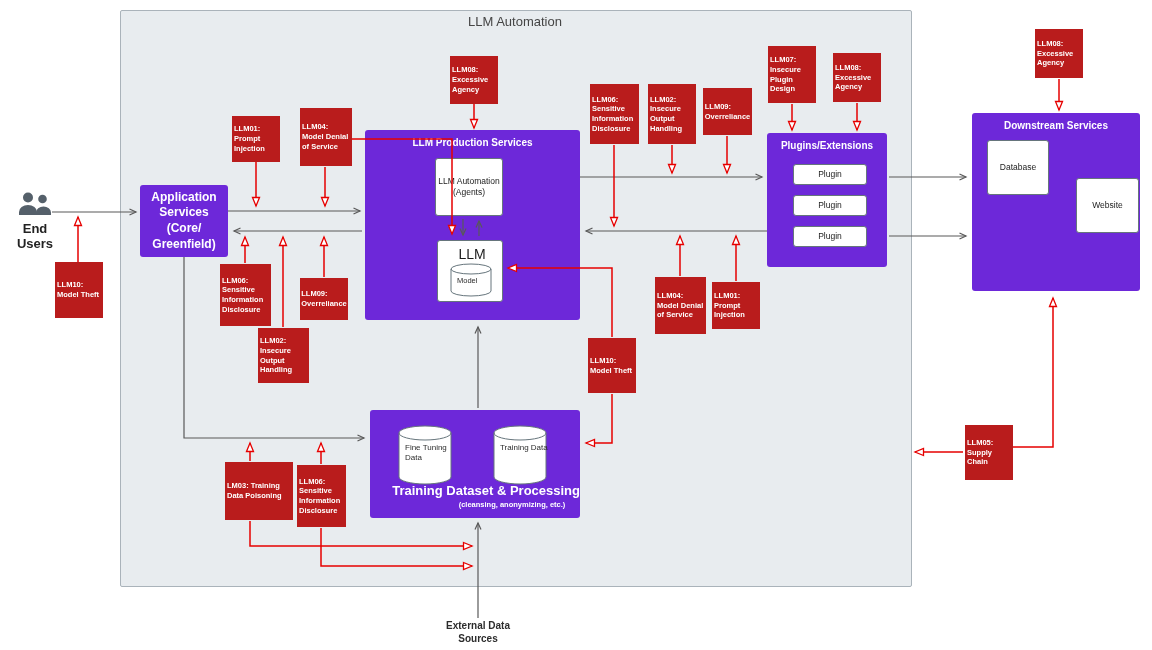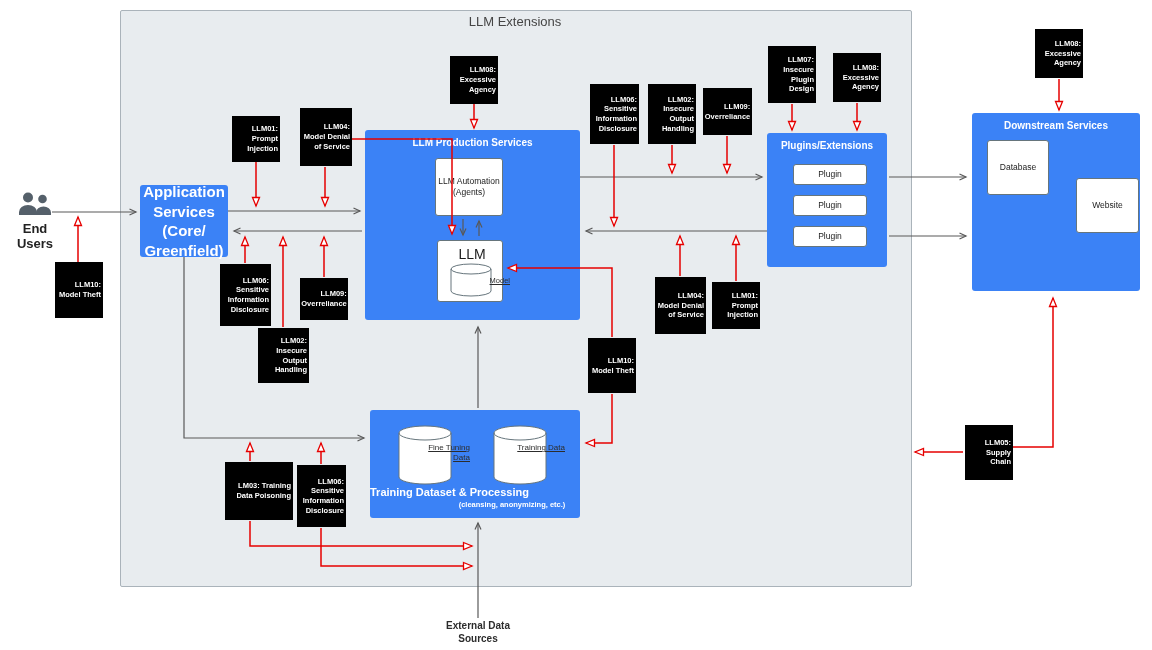--- a/index.html
+++ b/index.html
@@ -2,53 +2,53 @@
 <html><head>
 <meta charset="utf-8">
 <style>
   html,body{margin:0;padding:0;background:#fff;}
   .stage{position:relative;width:1152px;height:650px;background:#ffffff;
          font-family:"Liberation Sans",sans-serif;overflow:hidden;}
   .container{position:absolute;left:120px;top:10px;width:790px;height:575px;
              background:#e8ecef;border:1px solid #aab3ba;border-radius:2px;}
   .container-title{position:absolute;left:120px;top:14px;width:790px;text-align:center;
              color:#454545;font-size:13px;}
-  .teal{position:absolute;background:#3b82f6;color:#fff;border-radius:3px;box-sizing:border-box;}
+  .teal{position:absolute;background:#6d28d9;color:#fff;border-radius:3px;box-sizing:border-box;}
   .teal-title{width:100%;text-align:center;font-weight:bold;font-size:10px;padding-top:7px;}
   .flexc{display:flex;align-items:center;justify-content:center;text-align:center;}
-  .node-app{font-weight:bold;font-size:15px;padding:4px;line-height:1.3;}
+  .node-app{font-weight:bold;font-size:12px;padding:4px;line-height:1.3;}
   .white-box{position:absolute;background:#fff;border:1px solid #66757c;border-radius:3px;
              color:#1c1c1c;font-size:8.5px;line-height:1.25;display:flex;align-items:center;
              justify-content:center;text-align:center;box-sizing:border-box;padding:2px;}
-  .threat{position:absolute;background:#000000;color:#fff;font-weight:bold;font-size:7.5px;
+  .threat{position:absolute;background:#b91c1c;color:#fff;font-weight:bold;font-size:7.5px;
           line-height:1.3;display:flex;align-items:center;justify-content:center;
-          text-align:right;padding:2px;box-sizing:border-box;}
+          text-align:left;padding:2px;box-sizing:border-box;}
   .cyl{position:absolute;}
   .cyl svg{position:absolute;left:0;top:0;width:100%;height:100%;}
-  .cyl-label{position:absolute;left:17px;top:19px;width:100%;text-align:right;
-             color:#2c2c2c;font-size:8px;line-height:1.25;text-decoration:underline;}
+  .cyl-label{position:absolute;left:8px;top:19px;width:100%;text-align:left;
+             color:#2c2c2c;font-size:8px;line-height:1.25;}
   .llm-box{display:block;}
   .llm-label{position:absolute;top:5px;width:100%;text-align:center;font-size:14px;color:#1c1c1c;}
-  .training-title{position:absolute;bottom:20px;width:100%;text-align:left;
-                  font-weight:bold;font-size:11px;}
+  .training-title{position:absolute;bottom:20px;width:100%;text-align:right;
+                  font-weight:bold;font-size:13px;}
   .training-sub{position:absolute;bottom:9px;width:100%;text-align:center;
                 font-weight:bold;font-size:7.5px;margin-left:37px;}
   .end-users{position:absolute;left:6px;top:191px;width:58px;text-align:center;}
   .end-users-label{margin-top:0;font-weight:bold;font-size:13px;color:#222;}
   .external-label{position:absolute;left:426px;top:620px;width:104px;text-align:center;
                   font-weight:bold;font-size:10px;color:#2c2c2c;line-height:1.25;}
   .overlay{position:absolute;left:0;top:0;width:1152px;height:650px;pointer-events:none;}
 </style>
 </head>
 <body>
 
 <div class="stage">
 
   <div class="container"></div>
-  <div class="container-title">LLM Extensions</div>
+  <div class="container-title">LLM Automation</div>
 
   <div class="end-users">
     <svg width="36" height="26" viewBox="0 0 36 26">
       <g fill="#55606a">
         <circle cx="11" cy="6.5" r="5"></circle>
         <path d="M2,24 v-3 a9,7 0 0 1 18,0 v3 z"></path>
         <circle cx="25.5" cy="8" r="4.3"></circle>
         <path d="M19,24 v-2.5 a7.5,6 0 0 1 15,0 v2.5 z"></path>
       </g>
     </svg>

